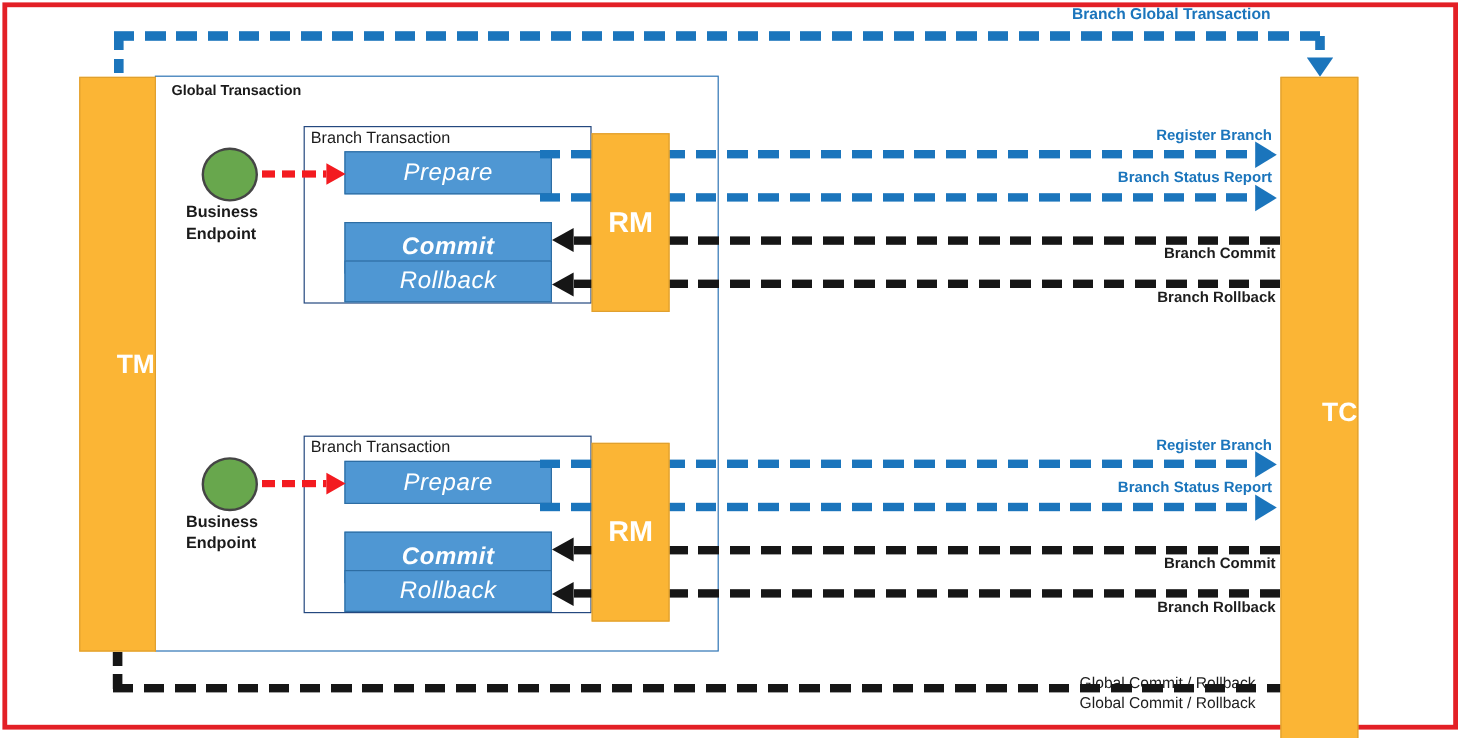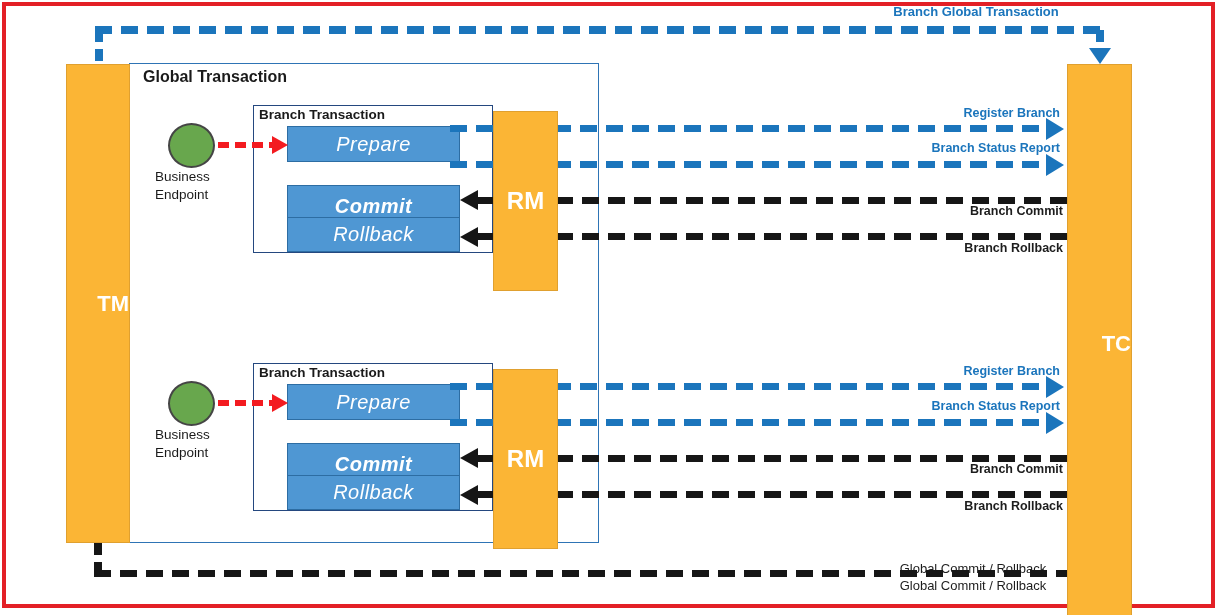--- a/index.html
+++ b/index.html
@@ -14,35 +14,35 @@
          font-family:"Liberation Sans",sans-serif;}
   .abs{position:absolute;}
   #frame{left:2px;top:2px;width:1213px;height:606px;border:4px solid var(--frame-red);box-sizing:border-box;}
 
   .bar{background:var(--bar-orange);border:1px solid var(--bar-border);box-sizing:border-box;
        display:flex;align-items:center;justify-content:flex-end;color:#fff;font-weight:bold;font-size:22px;}
   #tm-bar{left:66px;top:64px;width:64px;height:479px;}
   #tc-bar{left:1067px;top:64px;width:65px;height:560px;}
 
   #global-box{left:129px;top:63px;width:470px;height:480px;border:1px solid var(--global-border);box-sizing:border-box;}
-  #global-box-label{left:143px;top:68px;font-weight:bold;font-size:16px;color:#1a1a1a;}
+  #global-box-label{left:143px;top:68px;font-weight:bold;font-size:12px;color:#1a1a1a;}
 
   .branch-group{left:0;width:1223px;height:160px;}
   .branch-box{left:253px;top:0;width:240px;height:148px;border:1px solid var(--branch-border);box-sizing:border-box;background:#fff;}
-  .branch-title{left:259px;top:2px;font-weight:bold;font-size:13.5px;color:#1a1a1a;}
+  .branch-title{left:259px;top:2px;font-weight:normal;font-size:13.5px;color:#1a1a1a;}
   .step{left:287px;width:173px;background:var(--step-blue);border:1px solid var(--step-border);box-sizing:border-box;
         display:flex;align-items:center;justify-content:center;color:#fff;font-style:italic;font-size:20px;letter-spacing:.5px;}
   .step.prepare{top:21px;height:36px;text-align:center;}
   .step.commit{top:80px;height:43px;font-weight:bold;}
   .step.rollback{top:112px;height:35px;}
-  .rm-box{left:493px;top:6px;width:65px;height:180px;background:var(--bar-orange);border:1px solid var(--bar-border);box-sizing:border-box;
+  .rm-box{left:493px;top:6px;width:65px;height:149px;background:var(--bar-orange);border:1px solid var(--bar-border);box-sizing:border-box;
           display:flex;align-items:center;justify-content:center;color:#fff;font-weight:bold;font-size:24px;}
   .endpoint-circle{left:168px;top:18px;width:47px;height:45px;border-radius:50%;
           background:var(--endpoint-green);border:2px solid var(--endpoint-border);box-sizing:border-box;}
-  .endpoint-label{left:155px;top:63px;width:88px;font-weight:normal;font-size:13.5px;line-height:17.5px;color:#1a1a1a;}
+  .endpoint-label{left:155px;top:63px;width:88px;font-weight:bold;font-size:13.5px;line-height:17.5px;color:#1a1a1a;}
 
   .hdash{height:7px;}
   .hdash.blue{background:repeating-linear-gradient(90deg,var(--dash-blue) 0 17px,transparent 17px 26px);}
   .hdash.black{background:repeating-linear-gradient(90deg,var(--dash-black) 0 17px,transparent 17px 26px);}
   .vdash{width:8px;}
   .vdash.blue{background:repeating-linear-gradient(180deg,var(--dash-blue) 0 12px,transparent 12px 19px);}
   .vdash.black{background:repeating-linear-gradient(180deg,var(--dash-black) 0 12px,transparent 12px 19px);}
   .rdash{height:6px;background:repeating-linear-gradient(90deg,var(--arrow-red) 0 11px,transparent 11px 17px);}
 
   .tri{width:0;height:0;}

